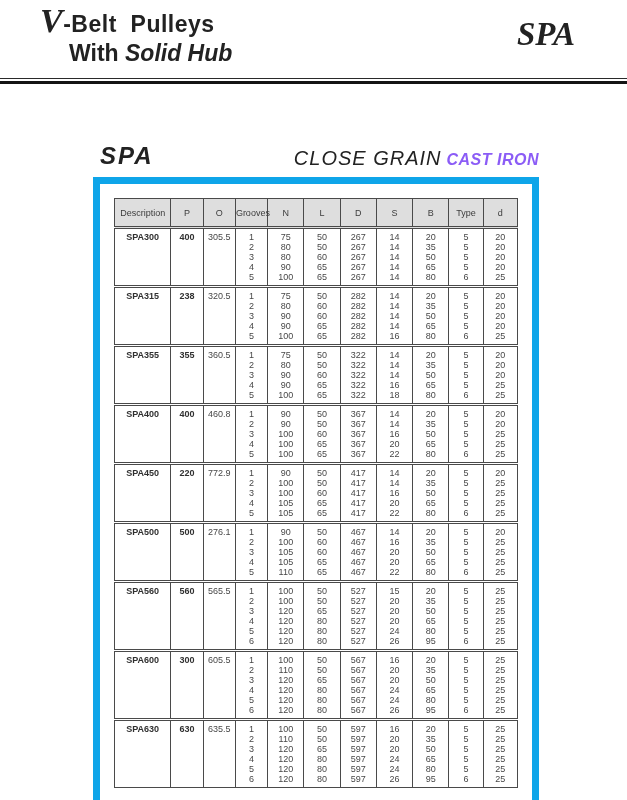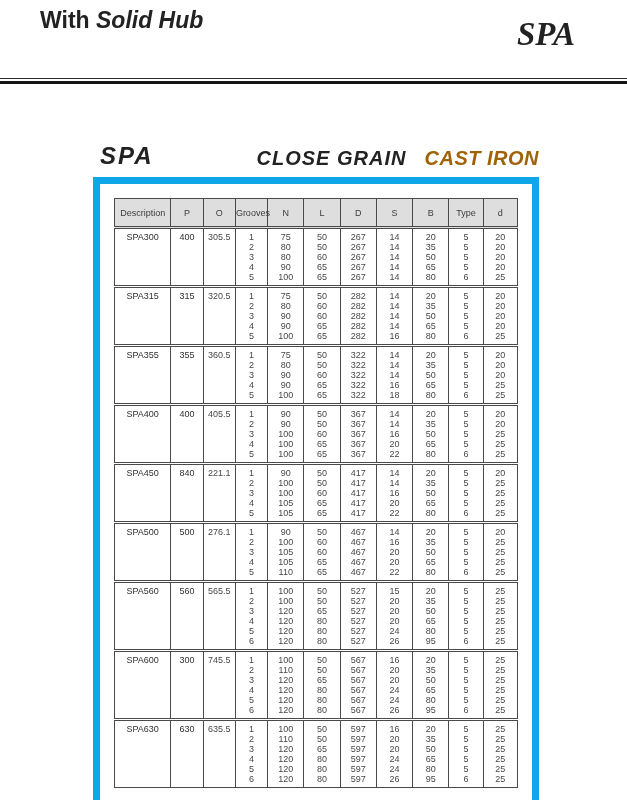--- a/index.html
+++ b/index.html
@@ -4,60 +4,61 @@
 <style>
   html,body{margin:0;padding:0;background:#fff;}
   body{
     width:627px;height:800px;position:relative;overflow:hidden;
     font-family:"Liberation Sans", sans-serif;color:#222;
   }
   
   .page-header{position:relative;padding:6px 0 0 40px;height:68px;}
   .title-line1{font-size:23px;font-weight:bold;letter-spacing:.5px;line-height:30px;white-space:pre;}
   .title-v{font-family:"Liberation Serif", serif;font-style:italic;font-weight:bold;font-size:34px;}
-  .title-line2{font-size:23px;font-weight:bold;line-height:28px;}
+  .title-line2{font-size:23px;font-weight:bold;line-height:28px;margin-left:29px;}
   .title-italic{font-style:italic;}
   .series-top{
     position:absolute;right:52px;top:16px;
     font-family:"Liberation Serif", serif;font-style:italic;font-weight:bold;font-size:33px;
   }
   .double-rule{margin-top:4px;}
   .double-rule .thin{height:1px;background:#2a2a2a;}
   .double-rule .gap{height:2px;}
   .double-rule .thick{height:3px;background:#141414;}
 
   
   .sheet{width:446px;margin:58px 0 0 93px;}
   .section-head{display:flex;align-items:flex-end;justify-content:space-between;margin-bottom:7px;}
   .sec-series{font-weight:bold;font-style:italic;font-size:24px;letter-spacing:2px;padding-left:7px;}
   .sec-material{white-space:nowrap;}
-  .mat-bold{font-weight:bold;font-style:italic;font-size:20px;letter-spacing:1px;}
-  .mat-rest{font-weight:bold;font-style:italic;font-size:20px;letter-spacing:.5px;color:#a16207;margin-left:12px;}
+  .mat-bold{font-weight:normal;font-style:italic;font-size:20px;letter-spacing:1px;}
+  .mat-rest{font-weight:bold;font-style:italic;font-size:16px;letter-spacing:.5px;color:#8b5cf6;}
 
   
   .table-frame{border:7px solid #0ea5e9;padding:14px;background:#fff;}
   table{width:100%;border-collapse:collapse;border:1px solid #4a4a4a;table-layout:fixed;}
   th,td{font-size:9px;line-height:10px;text-align:center;padding:0;color:#474747;}
   thead th{
     background:#dedede;height:27px;font-weight:normal;color:#3c3c3c;
     border-left:1px solid #4a4a4a;border-bottom:1px solid #4a4a4a;
   }
   thead th:first-child{border-left:none;}
   tbody.group{border-top:3px double #4a4a4a;}
   tbody.group td{border-left:1px solid #4a4a4a;}
   tbody.group td.desc{border-left:none;}
   tbody.group tr:first-child td{padding-top:3px;}
   tbody.group tr:last-child td{padding-bottom:3px;}
-  td.desc,td.pval{font-weight:normal;color:#303030;}
+  td.desc,td.pval{font-weight:bold;color:#303030;}
   td.head-col{vertical-align:top;}
 </style>
 </head>
 <body>
 
 <div class="page-header">
+  <div class="title-line1"><span class="title-v">V</span><span>-Belt  Pulleys</span></div>
   <div class="title-line2"><span>With </span><span class="title-italic">Solid Hub</span></div>
   <div class="series-top">SPA</div>
 </div>
 
 <div class="double-rule">
   <div class="thin"></div>
   <div class="gap"></div>
   <div class="thick"></div>
 </div>
 
@@ -148,21 +149,21 @@
             <td>267</td>
             <td>14</td>
             <td>80</td>
             <td>6</td>
             <td>25</td>
           </tr>
         </tbody>
         <tbody class="group">
           <tr>
             <td rowspan="5" class="desc head-col">SPA315</td>
-            <td rowspan="5" class="pval head-col">315</td>
+            <td rowspan="5" class="pval head-col">238</td>
             <td rowspan="5" class="oval head-col">320.5</td>
             <td>1</td>
             <td>75</td>
             <td>50</td>
             <td>282</td>
             <td>14</td>
             <td>20</td>
             <td>5</td>
             <td>20</td>
           </tr>
@@ -259,21 +260,21 @@
             <td>18</td>
             <td>80</td>
             <td>6</td>
             <td>25</td>
           </tr>
         </tbody>
         <tbody class="group">
           <tr>
             <td rowspan="5" class="desc head-col">SPA400</td>
             <td rowspan="5" class="pval head-col">400</td>
-            <td rowspan="5" class="oval head-col">405.5</td>
+            <td rowspan="5" class="oval head-col">460.8</td>
             <td>1</td>
             <td>90</td>
             <td>50</td>
             <td>367</td>
             <td>14</td>
             <td>20</td>
             <td>5</td>
             <td>20</td>
           </tr>
           <tr>
@@ -313,22 +314,22 @@
             <td>367</td>
             <td>22</td>
             <td>80</td>
             <td>6</td>
             <td>25</td>
           </tr>
         </tbody>
         <tbody class="group">
           <tr>
             <td rowspan="5" class="desc head-col">SPA450</td>
-            <td rowspan="5" class="pval head-col">840</td>
-            <td rowspan="5" class="oval head-col">221.1</td>
+            <td rowspan="5" class="pval head-col">220</td>
+            <td rowspan="5" class="oval head-col">772.9</td>
             <td>1</td>
             <td>90</td>
             <td>50</td>
             <td>417</td>
             <td>14</td>
             <td>20</td>
             <td>5</td>
             <td>20</td>
           </tr>
           <tr>
@@ -489,21 +490,21 @@
             <td>26</td>
             <td>95</td>
             <td>6</td>
             <td>25</td>
           </tr>
         </tbody>
         <tbody class="group">
           <tr>
             <td rowspan="6" class="desc head-col">SPA600</td>
             <td rowspan="6" class="pval head-col">300</td>
-            <td rowspan="6" class="oval head-col">745.5</td>
+            <td rowspan="6" class="oval head-col">605.5</td>
             <td>1</td>
             <td>100</td>
             <td>50</td>
             <td>567</td>
             <td>16</td>
             <td>20</td>
             <td>5</td>
             <td>25</td>
           </tr>
           <tr>

